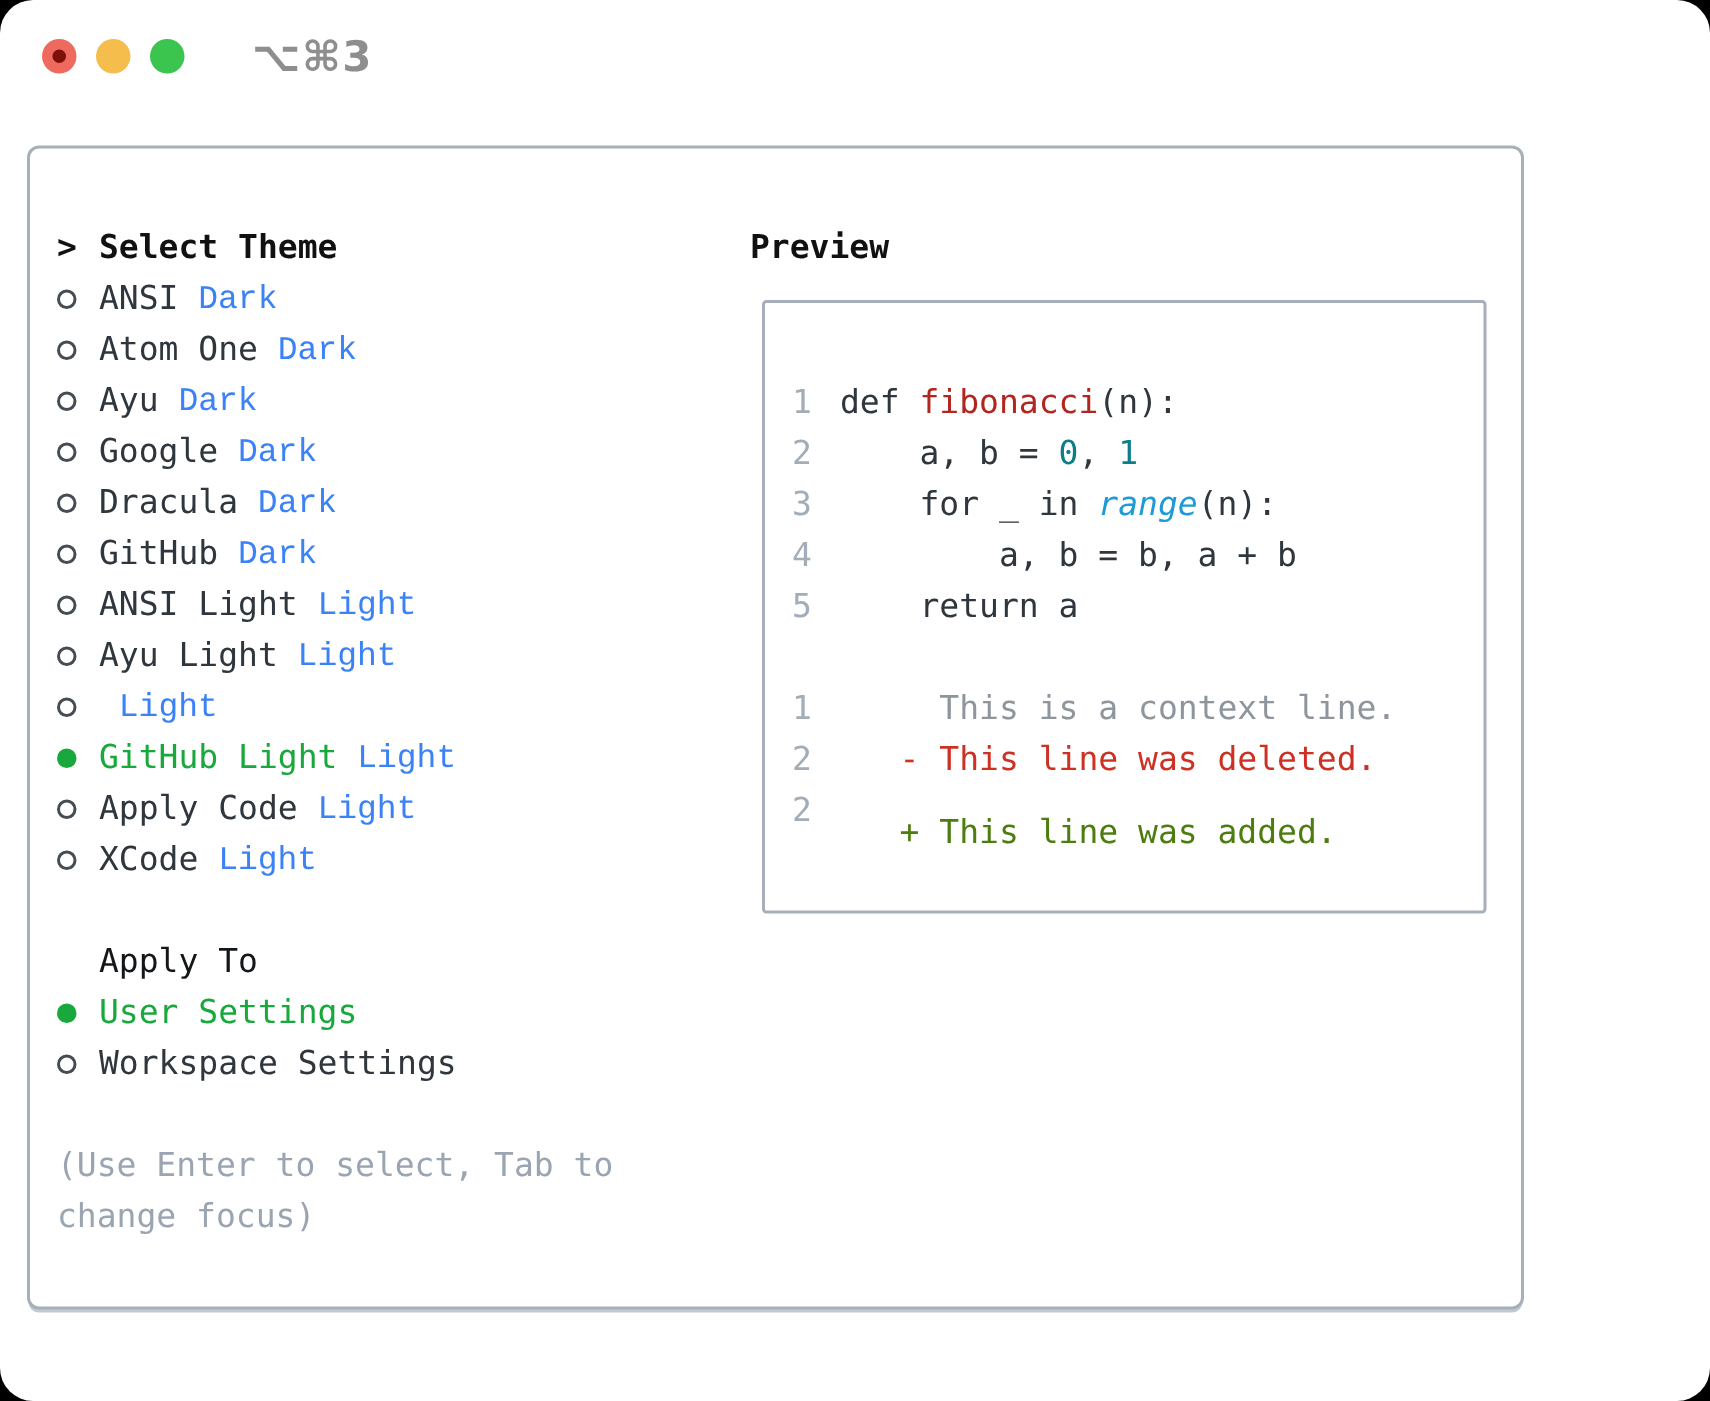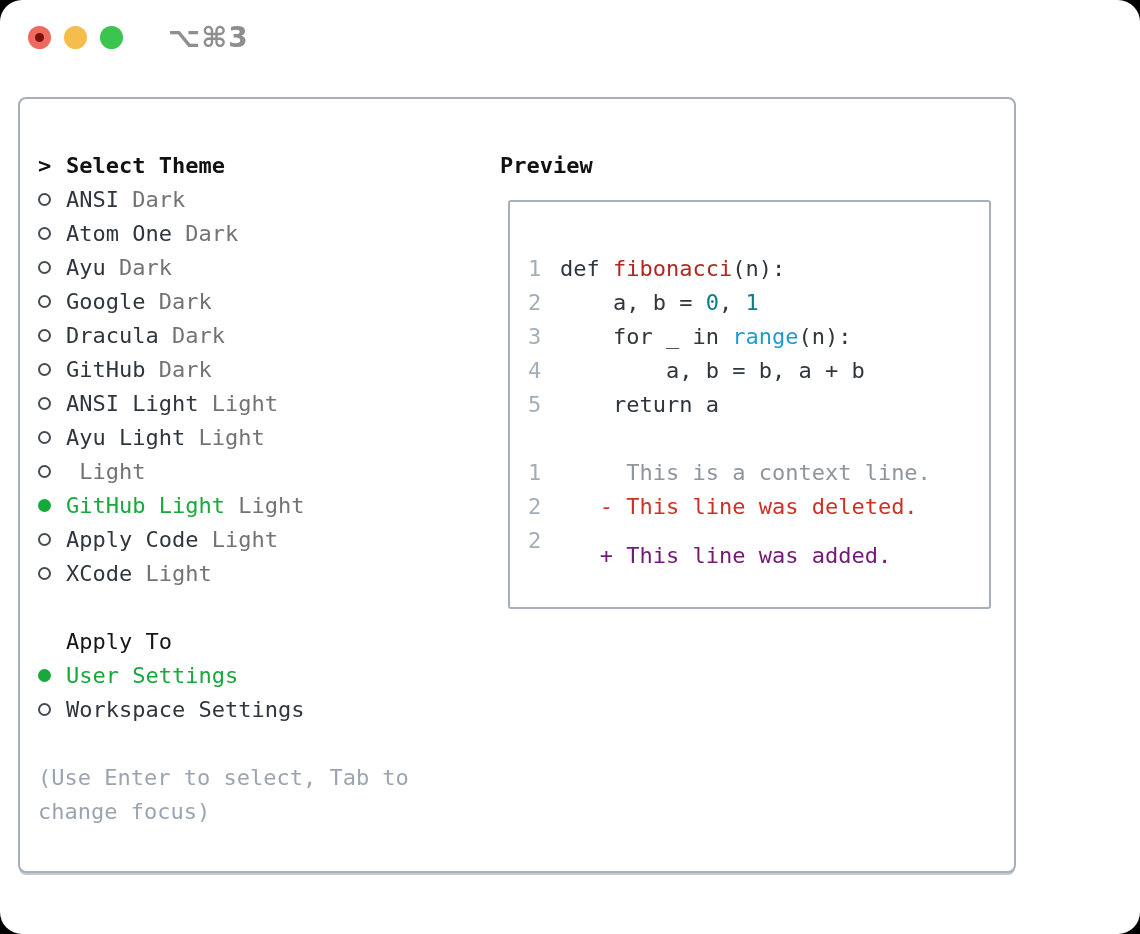--- a/index.html
+++ b/index.html
@@ -22,36 +22,36 @@
   .left-col{position:absolute;left:18px;top:49px;width:450px;font-size:22px;}
   .row{display:flex;align-items:center;height:34px;white-space:pre;}
   .gut{width:28px;display:flex;align-items:center;flex:none;}
   .bullet{width:13px;height:13px;border:2px solid #454c53;border-radius:50%;box-sizing:border-box;}
   .bullet.sel{background:#18a83c;border-color:#18a83c;}
   .prompt{font-weight:bold;color:#111;}
   .hdr{font-weight:bold;color:#111;}
   .subhdr{color:#14171a;}
   .nm{color:#2f363d;}
   .nm.sel{color:#18a83c;}
-  .sfx{color:#737373;margin-left:1ch;}
+  .sfx{color:#3b82f6;margin-left:1ch;font-family:Liberation Mono, monospace;}
   .hint{color:#9aa5b1;}
 
   
   .preview-hdr{position:absolute;left:480px;top:49px;height:34px;display:flex;align-items:center;font-weight:bold;font-size:22px;color:#111;}
   .pbox{position:absolute;left:488px;top:101px;width:483px;height:409px;border:2px solid #a7afba;border-radius:3px;box-sizing:border-box;padding:49px 0 0 18px;overflow:hidden;}
   .cline{display:flex;align-items:center;height:34px;font-size:22px;white-space:pre;}
   .ln{width:14px;margin-right:18px;color:#a3adb8;flex:none;}
   .spacer34{height:34px;}
   .t-text{color:#2f363d;}
   .t-func{color:#b1271f;}
   .t-num{color:#0b7e89;}
-  .t-builtin{color:#1e9ad6;}
+  .t-builtin{color:#1e9ad6;font-style:italic;}
   .t-context{color:#8e959d;}
   .t-deleted{color:#cc3124;}
-  .t-added{color:#701a75;margin-top:31px;}
+  .t-added{color:#4d7c0f;margin-top:31px;}
 </style>
 </head>
 <body>
 
 <div class="stage">
   <div class="card">
 
     <div class="traffic">
       <span class="light light-close">
           <span class="dot"></span>

